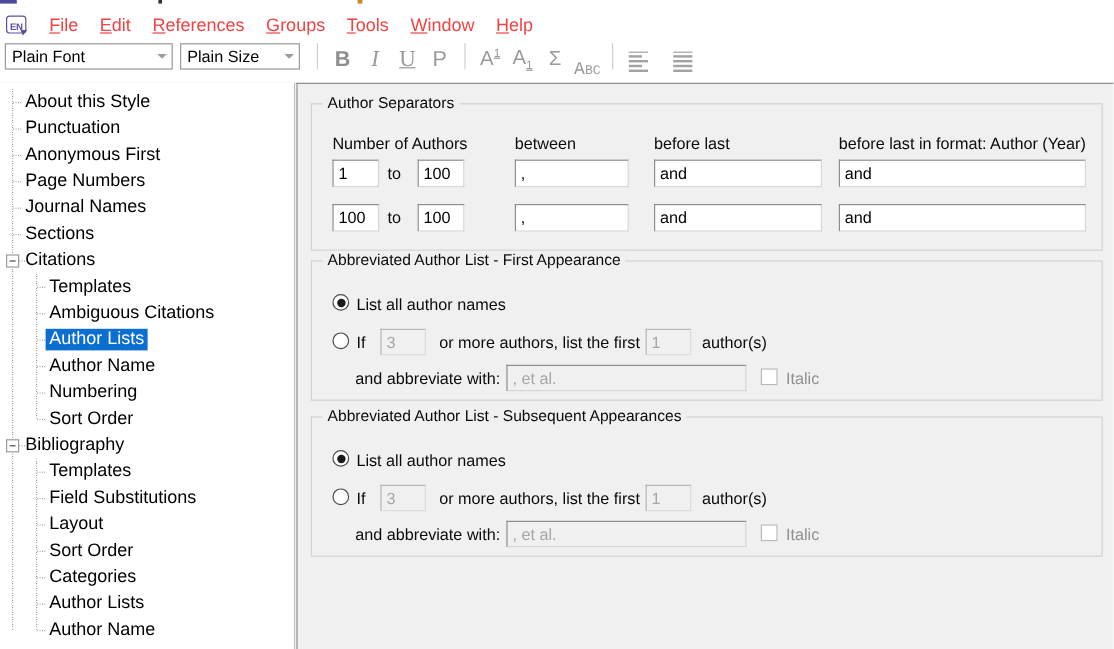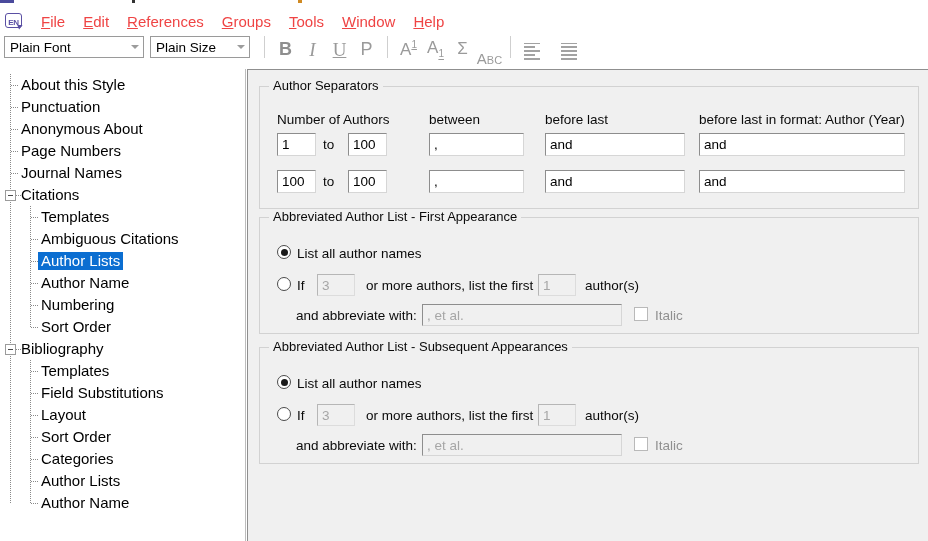--- a/index.html
+++ b/index.html
@@ -137,21 +137,21 @@
   }
   .tb-btn .g.bold { font-weight: bold; font-family: "Liberation Sans", sans-serif; font-size: 18px;}
   .tb-btn .g.ital { font-style: italic; }
   .tb-btn .g.und  { text-decoration: underline; }
   .tb-btn .g.pp   { font-family: "Liberation Sans", sans-serif; font-size: 18px;}
   .tb-btn .sup { font-size: 17px; font-family:"Liberation Sans", sans-serif;}
   .tb-btn .sup sup { font-size: 10px; text-decoration: underline;}
   .tb-btn .sub { font-size: 17px; font-family:"Liberation Sans", sans-serif;}
   .tb-btn .sub sub { font-size: 10px; text-decoration: underline;}
   .tb-btn .sig { font-size: 17px; }
-  .tb-btn .abc { font-size: 15px; font-family:Liberation Sans, sans-serif;margin-top:18px;}
+  .tb-btn .abc { font-size: 15px; font-family:Liberation Mono, monospace;margin-top:18px;}
   .tb-btn .abc small { font-size: 11px; }
   .align-ico { width: 16px; height: 13px; }
   .align-ico i {
     display: block; height: 1.6px; background: #a2a2a2; margin-bottom: 2.4px;
   }
 
   
   .body-area {
     position: absolute; left: 0; top: 69px;
     width: 928px; height: 472px;
@@ -419,39 +419,48 @@
             </div>
             <span class="tlabel" style="margin-left: 18px;">Punctuation</span>
           </div>
           <div class="tnode">
             <div class="hook" style="left: 4px;">
               <div class="vline"></div>
             </div>
             <div class="hook" style="left: 4px;">
               <div class="hline"></div>
             </div>
-            <span class="tlabel" style="margin-left: 18px;">Anonymous About</span>
+            <span class="tlabel" style="margin-left: 18px;">Anonymous First</span>
           </div>
           <div class="tnode">
             <div class="hook" style="left: 4px;">
               <div class="vline"></div>
             </div>
             <div class="hook" style="left: 4px;">
               <div class="hline"></div>
             </div>
             <span class="tlabel" style="margin-left: 18px;">Page Numbers</span>
           </div>
           <div class="tnode">
             <div class="hook" style="left: 4px;">
               <div class="vline"></div>
             </div>
             <div class="hook" style="left: 4px;">
               <div class="hline"></div>
             </div>
             <span class="tlabel" style="margin-left: 18px;">Journal Names</span>
+          </div>
+          <div class="tnode">
+            <div class="hook" style="left: 4px;">
+              <div class="vline"></div>
+            </div>
+            <div class="hook" style="left: 4px;">
+              <div class="hline"></div>
+            </div>
+            <span class="tlabel" style="margin-left: 18px;">Sections</span>
           </div>
           <div class="tnode">
             <div class="hook" style="left: 4px;">
               <div class="vline"></div>
             </div>
             <div class="toggler" style="left: 5px; top: 6px;">
               <b></b>
             </div>
             <div class="hook" style="left: 16px;">
               <div class="hline" style="left:0;width:5px;"></div>

